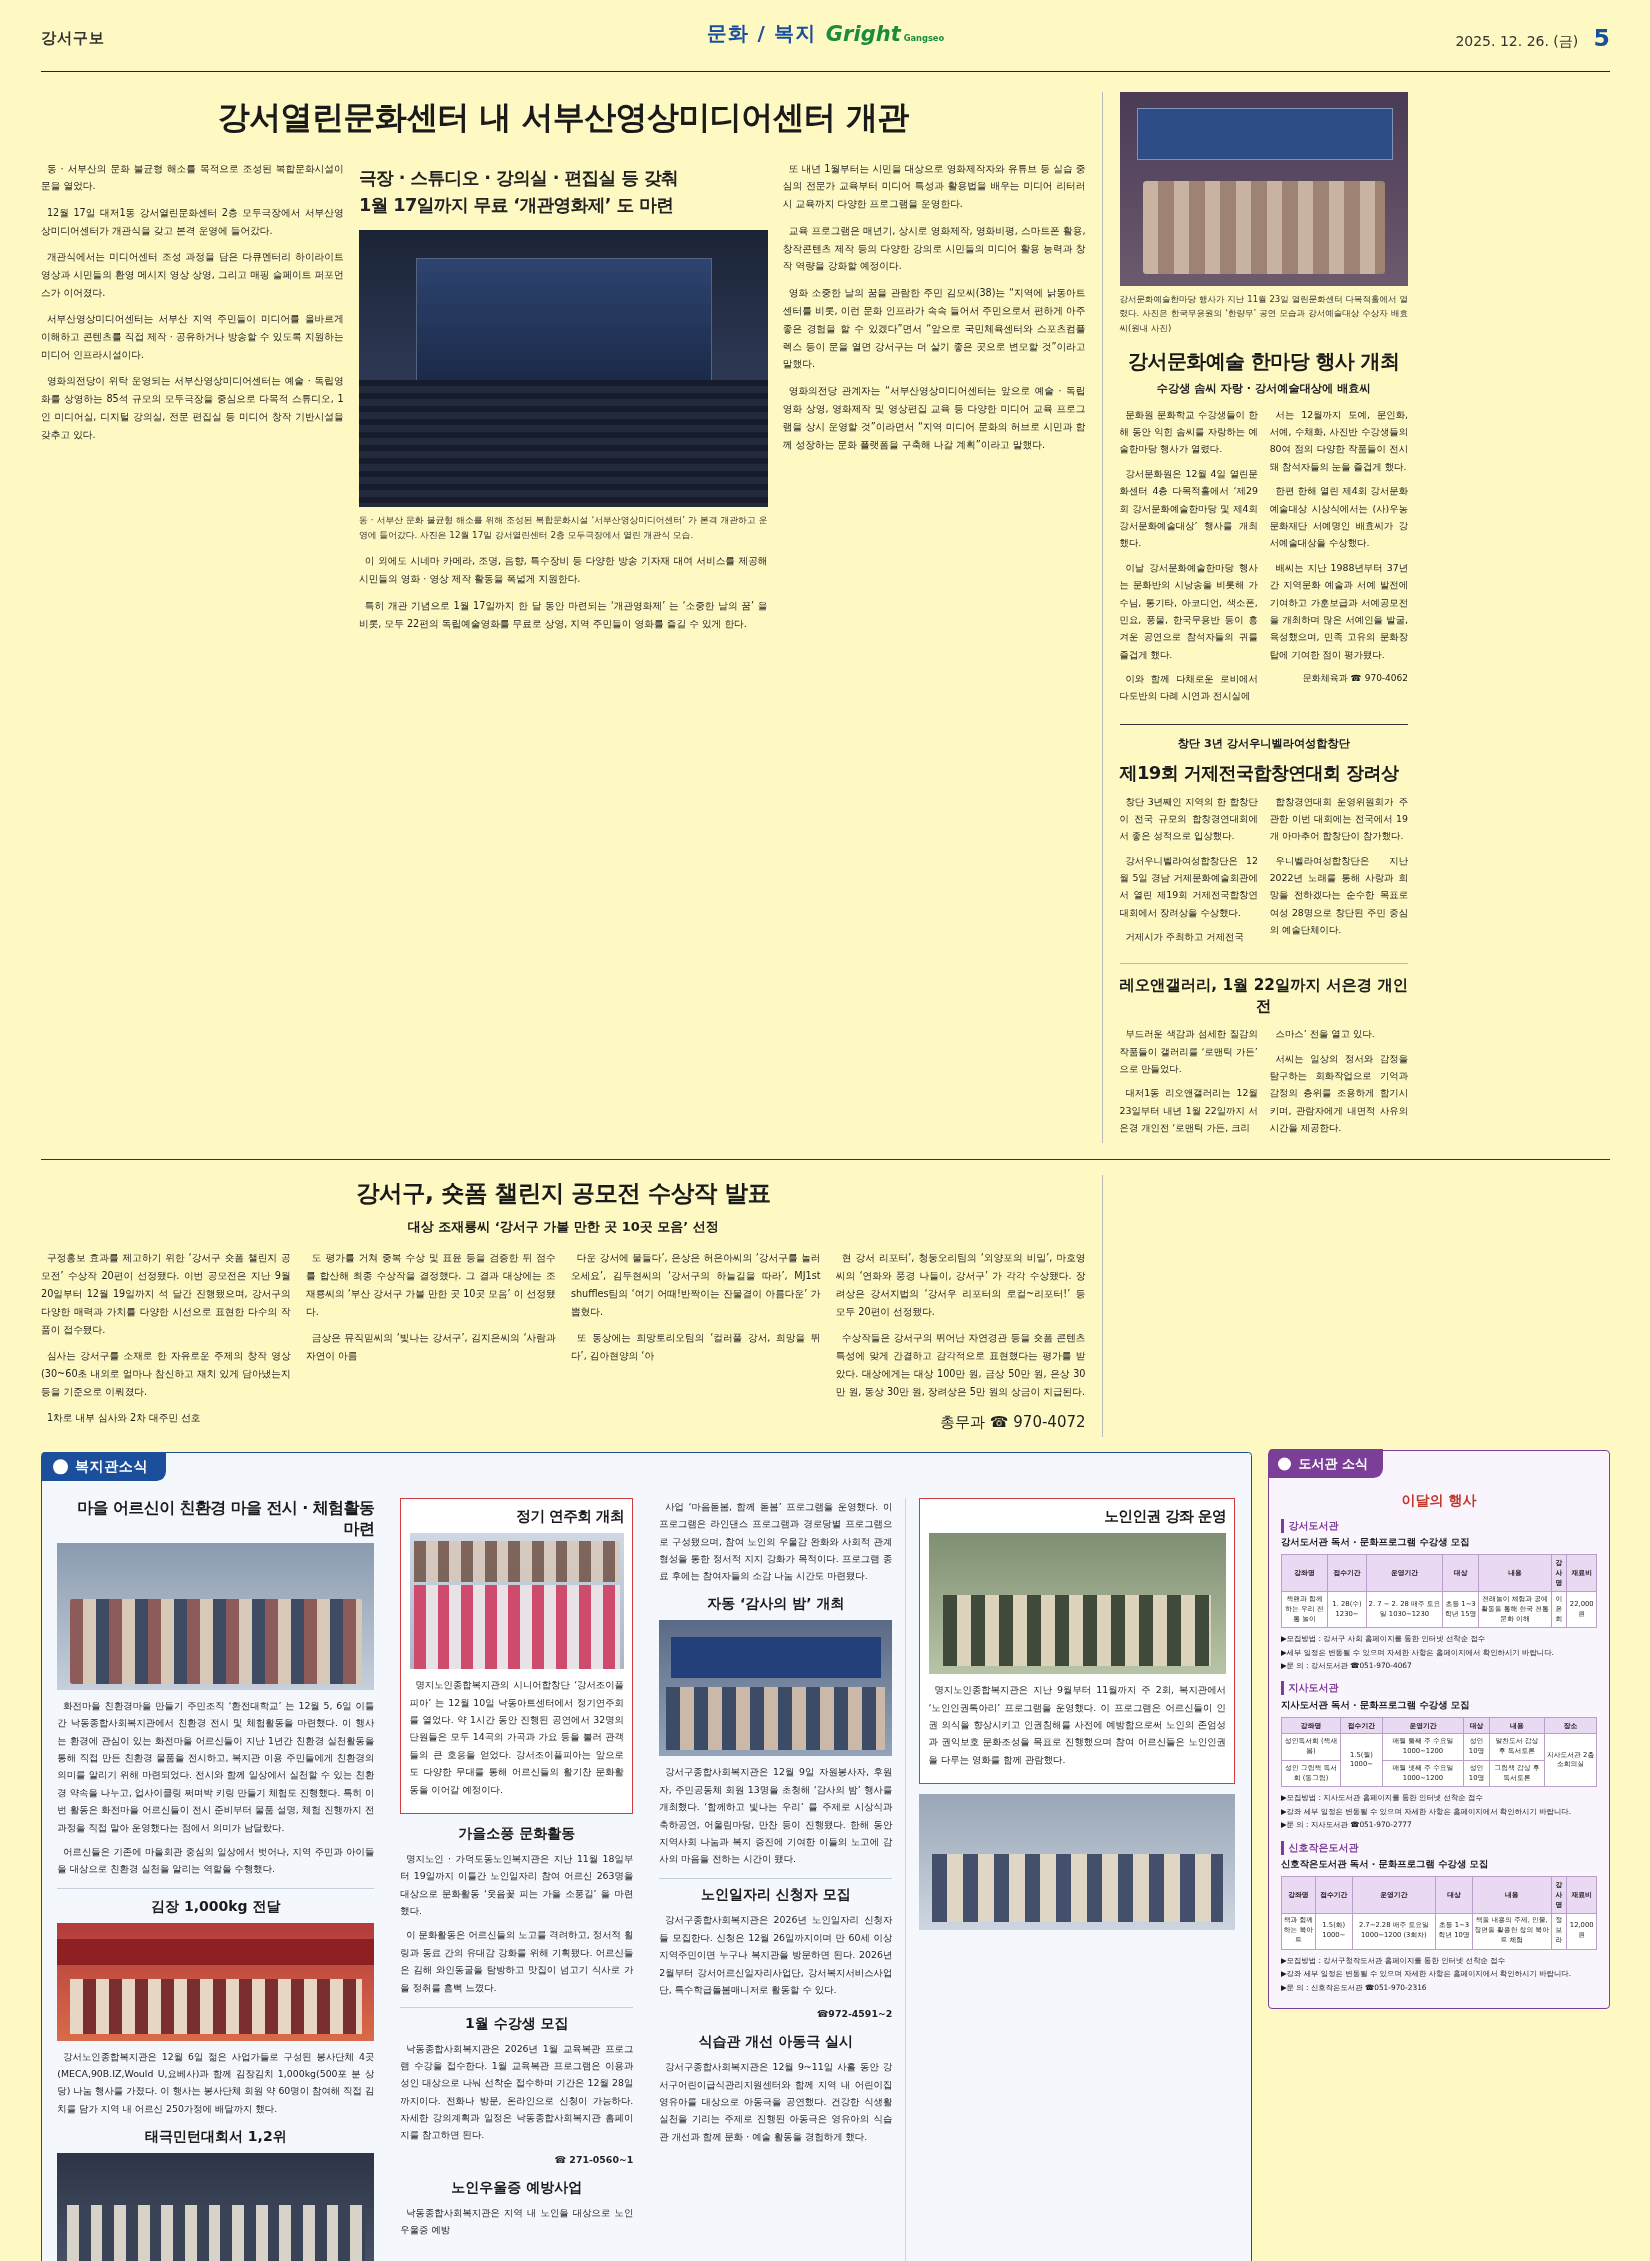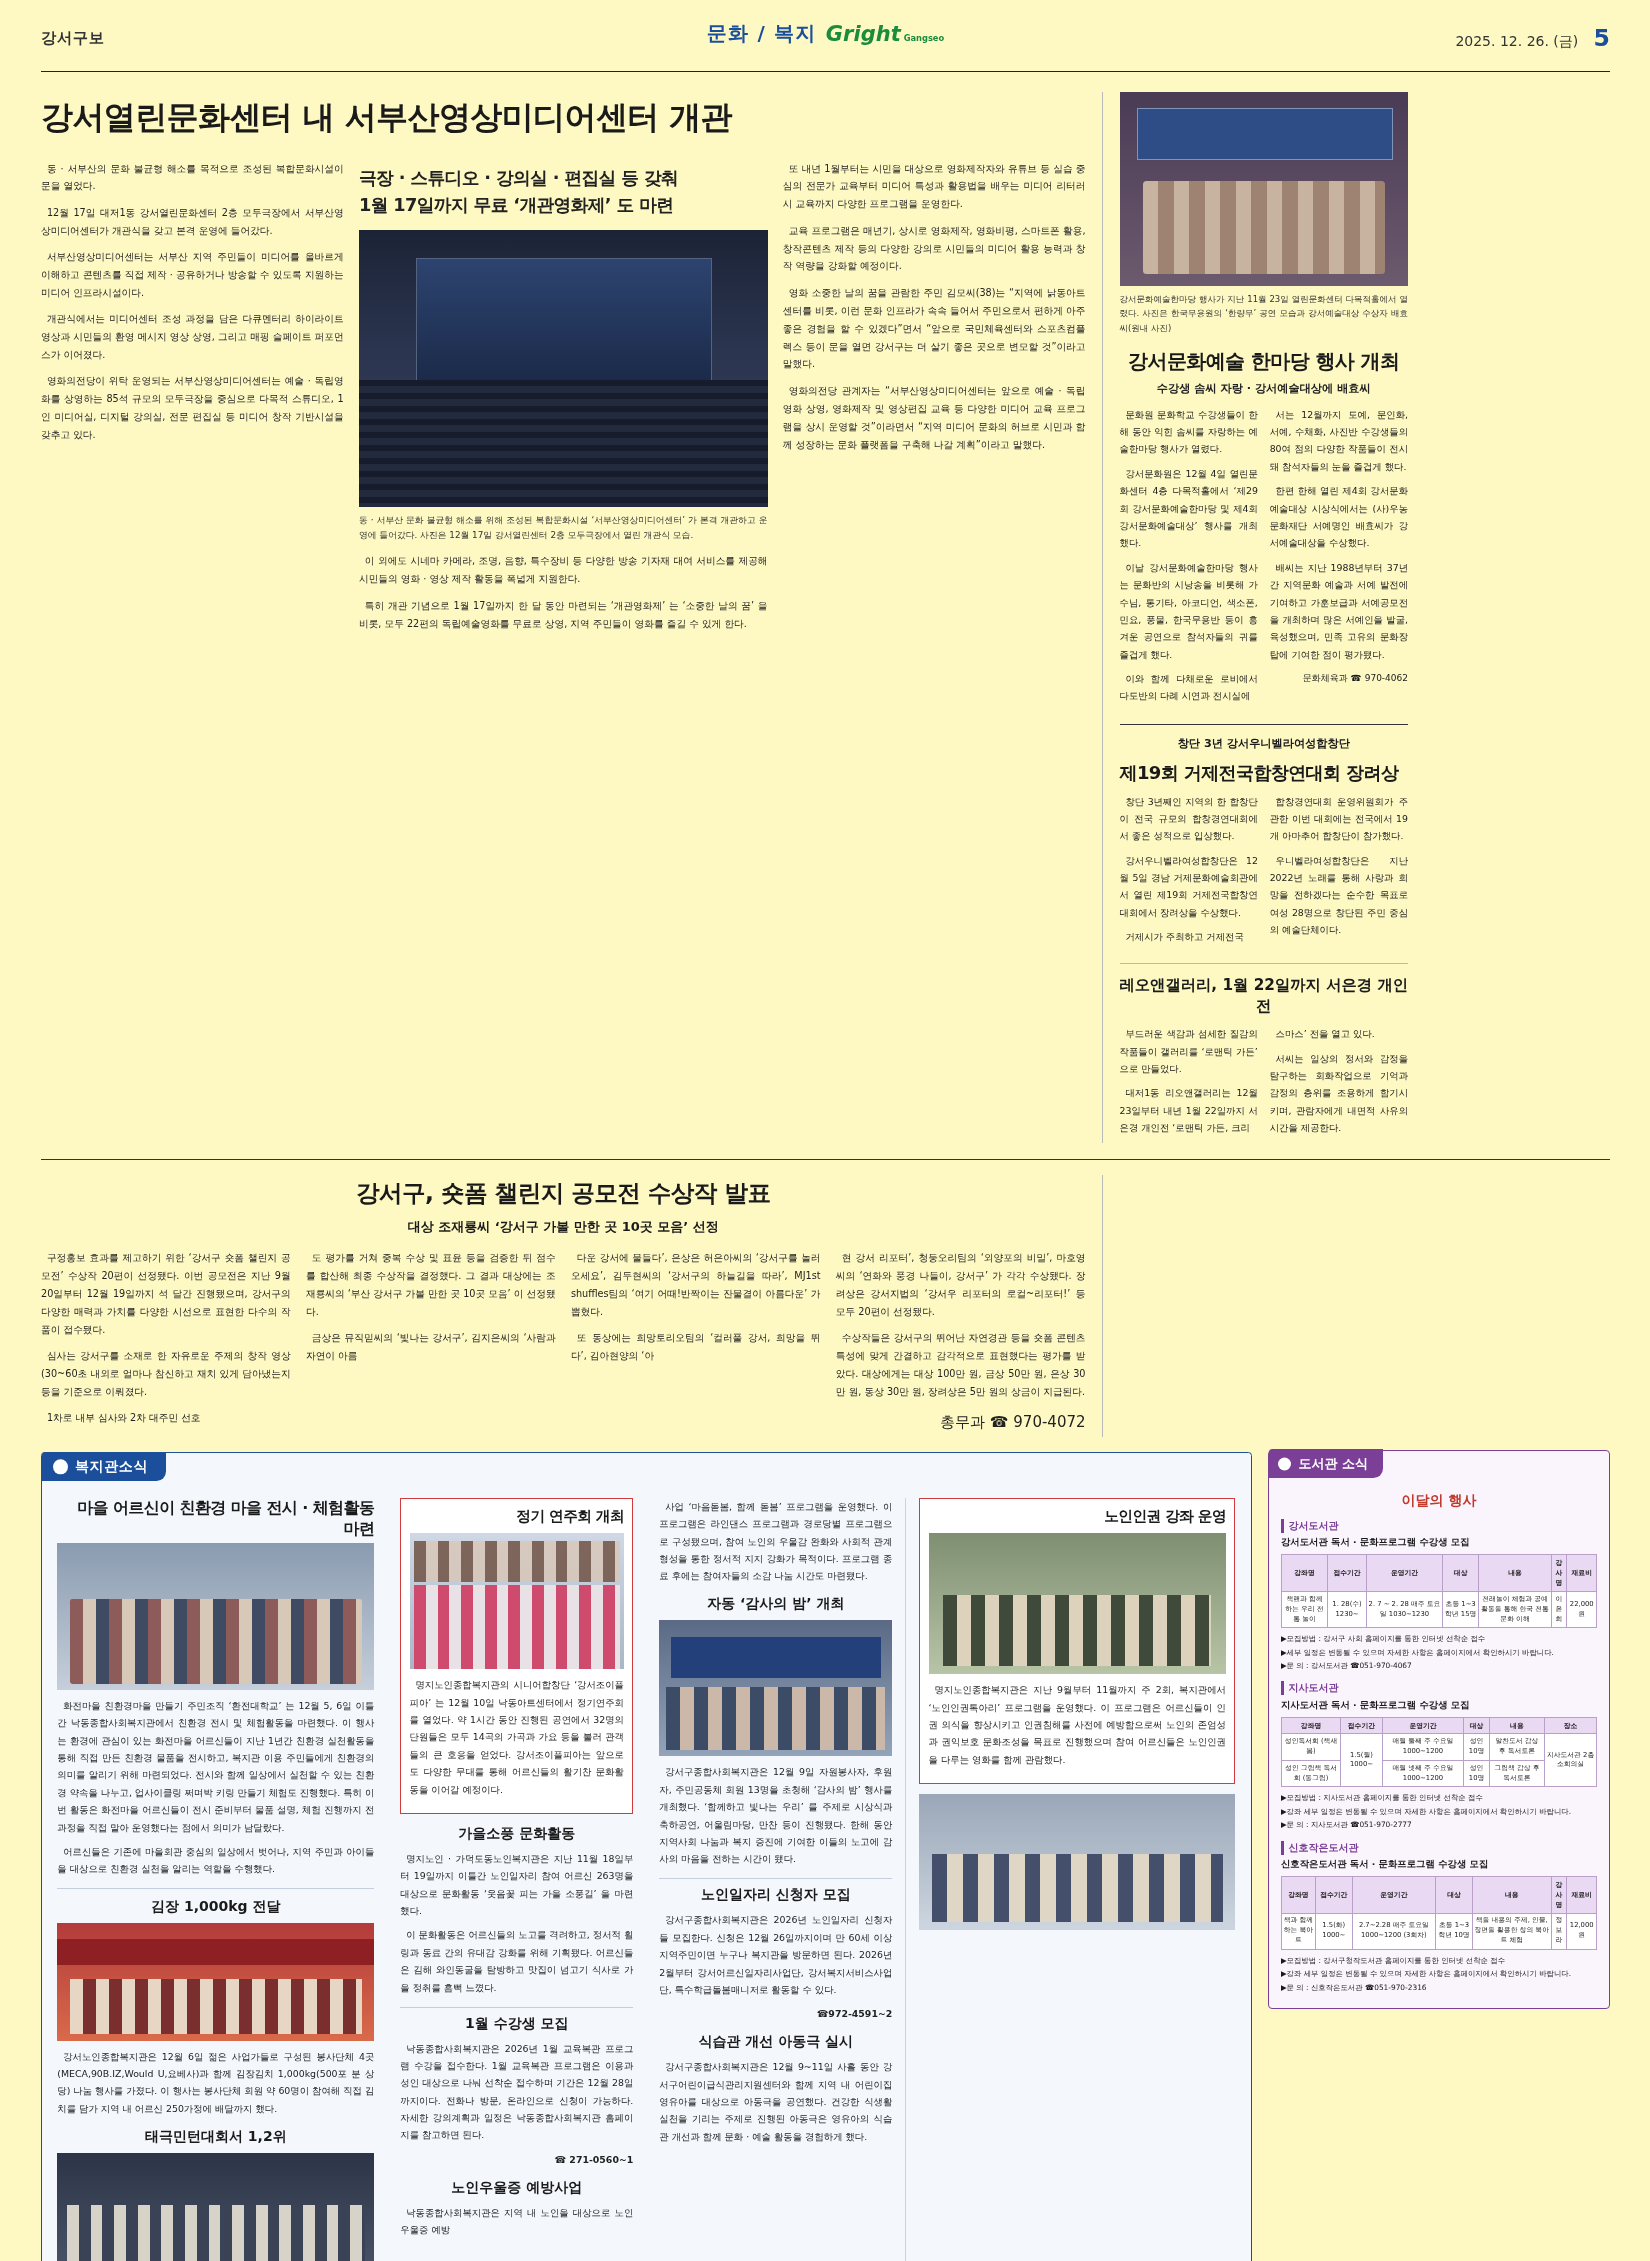--- a/index.html
+++ b/index.html
@@ -15,21 +15,21 @@
   .masthead .right .date{font-size:14px;color:#333;}
   .masthead .right .pg{font-size:23.6px;font-weight:bold;color:#1b4f9c;}
 
   .body-wrap{position:relative;margin:0 41px;}
 
   
   .top-sec{display:flex;gap:0;padding-top:20px;}
   .top-left{width:1061px;padding-right:16.5px;box-sizing:border-box;}
   .top-right{width:306px;border-left:0.6px solid #b9b9b9;padding-left:16.5px;box-sizing:border-box;}
 
-  .headline{font-size:32px;font-weight:bold;text-align:left;letter-spacing:-0.6px;margin:3.5px 0 20px;}
+  .headline{font-size:32px;font-weight:bold;text-align:center;letter-spacing:-0.6px;margin:3.5px 0 20px;}
   .cols3{display:flex;gap:15.3px;}
   .col{flex:1;font-size:9.7px;line-height:1.85;text-align:justify;color:#222;}
   .col p{margin:0 0 8.3px;text-indent:5.9px;}
   .sub-head{font-size:17.7px;font-weight:bold;line-height:1.5;margin:5.9px 0 11.8px;letter-spacing:-0.6px;}
   .photo{background:#2a2f3a;width:100%;position:relative;overflow:hidden;}
   .cap{font-size:8.8px;line-height:1.7;color:#333;margin-top:5.9px;text-align:justify;}
 
   
   .ph-hall{background:linear-gradient(#1b2436 0%,#2b3550 45%,#3a4258 100%);}
   .ph-hall:before{content:"";position:absolute;left:14%;top:10%;width:72%;height:44%;background:linear-gradient(#2d4470,#1b2a49);border:1.8px solid #55637f;}
@@ -132,22 +132,22 @@
 
     <div class="top-sec">
 
       <div class="top-left">
         <div class="headline">강서열린문화센터 내 서부산영상미디어센터 개관</div>
 
         <div class="cols3">
           <div class="col">
             <p>동 · 서부산의 문화 불균형 해소를 목적으로 조성된 복합문화시설이 문을 열었다.</p>
             <p>12월 17일 대저1동 강서열린문화센터 2층 모두극장에서 서부산영상미디어센터가 개관식을 갖고 본격 운영에 들어갔다.</p>
+            <p>개관식에서는 미디어센터 조성 과정을 담은 다큐멘터리 하이라이트 영상과 시민들의 환영 메시지 영상 상영, 그리고 매핑 슬페이트 퍼포먼스가 이어졌다.</p>
             <p>서부산영상미디어센터는 서부산 지역 주민들이 미디어를 올바르게 이해하고 콘텐츠를 직접 제작 · 공유하거나 방송할 수 있도록 지원하는 미디어 인프라시설이다.</p>
-            <p>개관식에서는 미디어센터 조성 과정을 담은 다큐멘터리 하이라이트 영상과 시민들의 환영 메시지 영상 상영, 그리고 매핑 슬페이트 퍼포먼스가 이어졌다.</p>
             <p>영화의전당이 위탁 운영되는 서부산영상미디어센터는 예술 · 독립영화를 상영하는 85석 규모의 모두극장을 중심으로 다목적 스튜디오, 1인 미디어실, 디지털 강의실, 전문 편집실 등 미디어 창작 기반시설을 갖추고 있다.</p>
           </div>
           <div class="col" style="flex:1.35">
             <div class="sub-head" style="white-space:pre-line;">극장 · 스튜디오 · 강의실 · 편집실 등 갖춰
 1월 17일까지 무료 ‘개관영화제’ 도 마련</div>
             <div class="photo ph-hall" style="height:277px"></div>
             <div class="cap">동 · 서부산 문화 불균형 해소를 위해 조성된 복합문화시설 ‘서부산영상미디어센터’ 가 본격 개관하고 운영에 들어갔다. 사진은 12월 17일 강서열린센터 2층 모두극장에서 열린 개관식 모습.</div>
             <p style="margin-top:9.4px">이 외에도 시네마 카메라, 조명, 음향, 특수장비 등 다양한 방송 기자재 대여 서비스를 제공해 시민들의 영화 · 영상 제작 활동을 폭넓게 지원한다.</p>
             <p>특히 개관 기념으로 1월 17일까지 한 달 동안 마련되는 ‘개관영화제’ 는 ‘소중한 날의 꿈’ 을 비롯, 모두 22편의 독립예술영화를 무료로 상영, 지역 주민들이 영화를 즐길 수 있게 한다.</p>
           </div>

